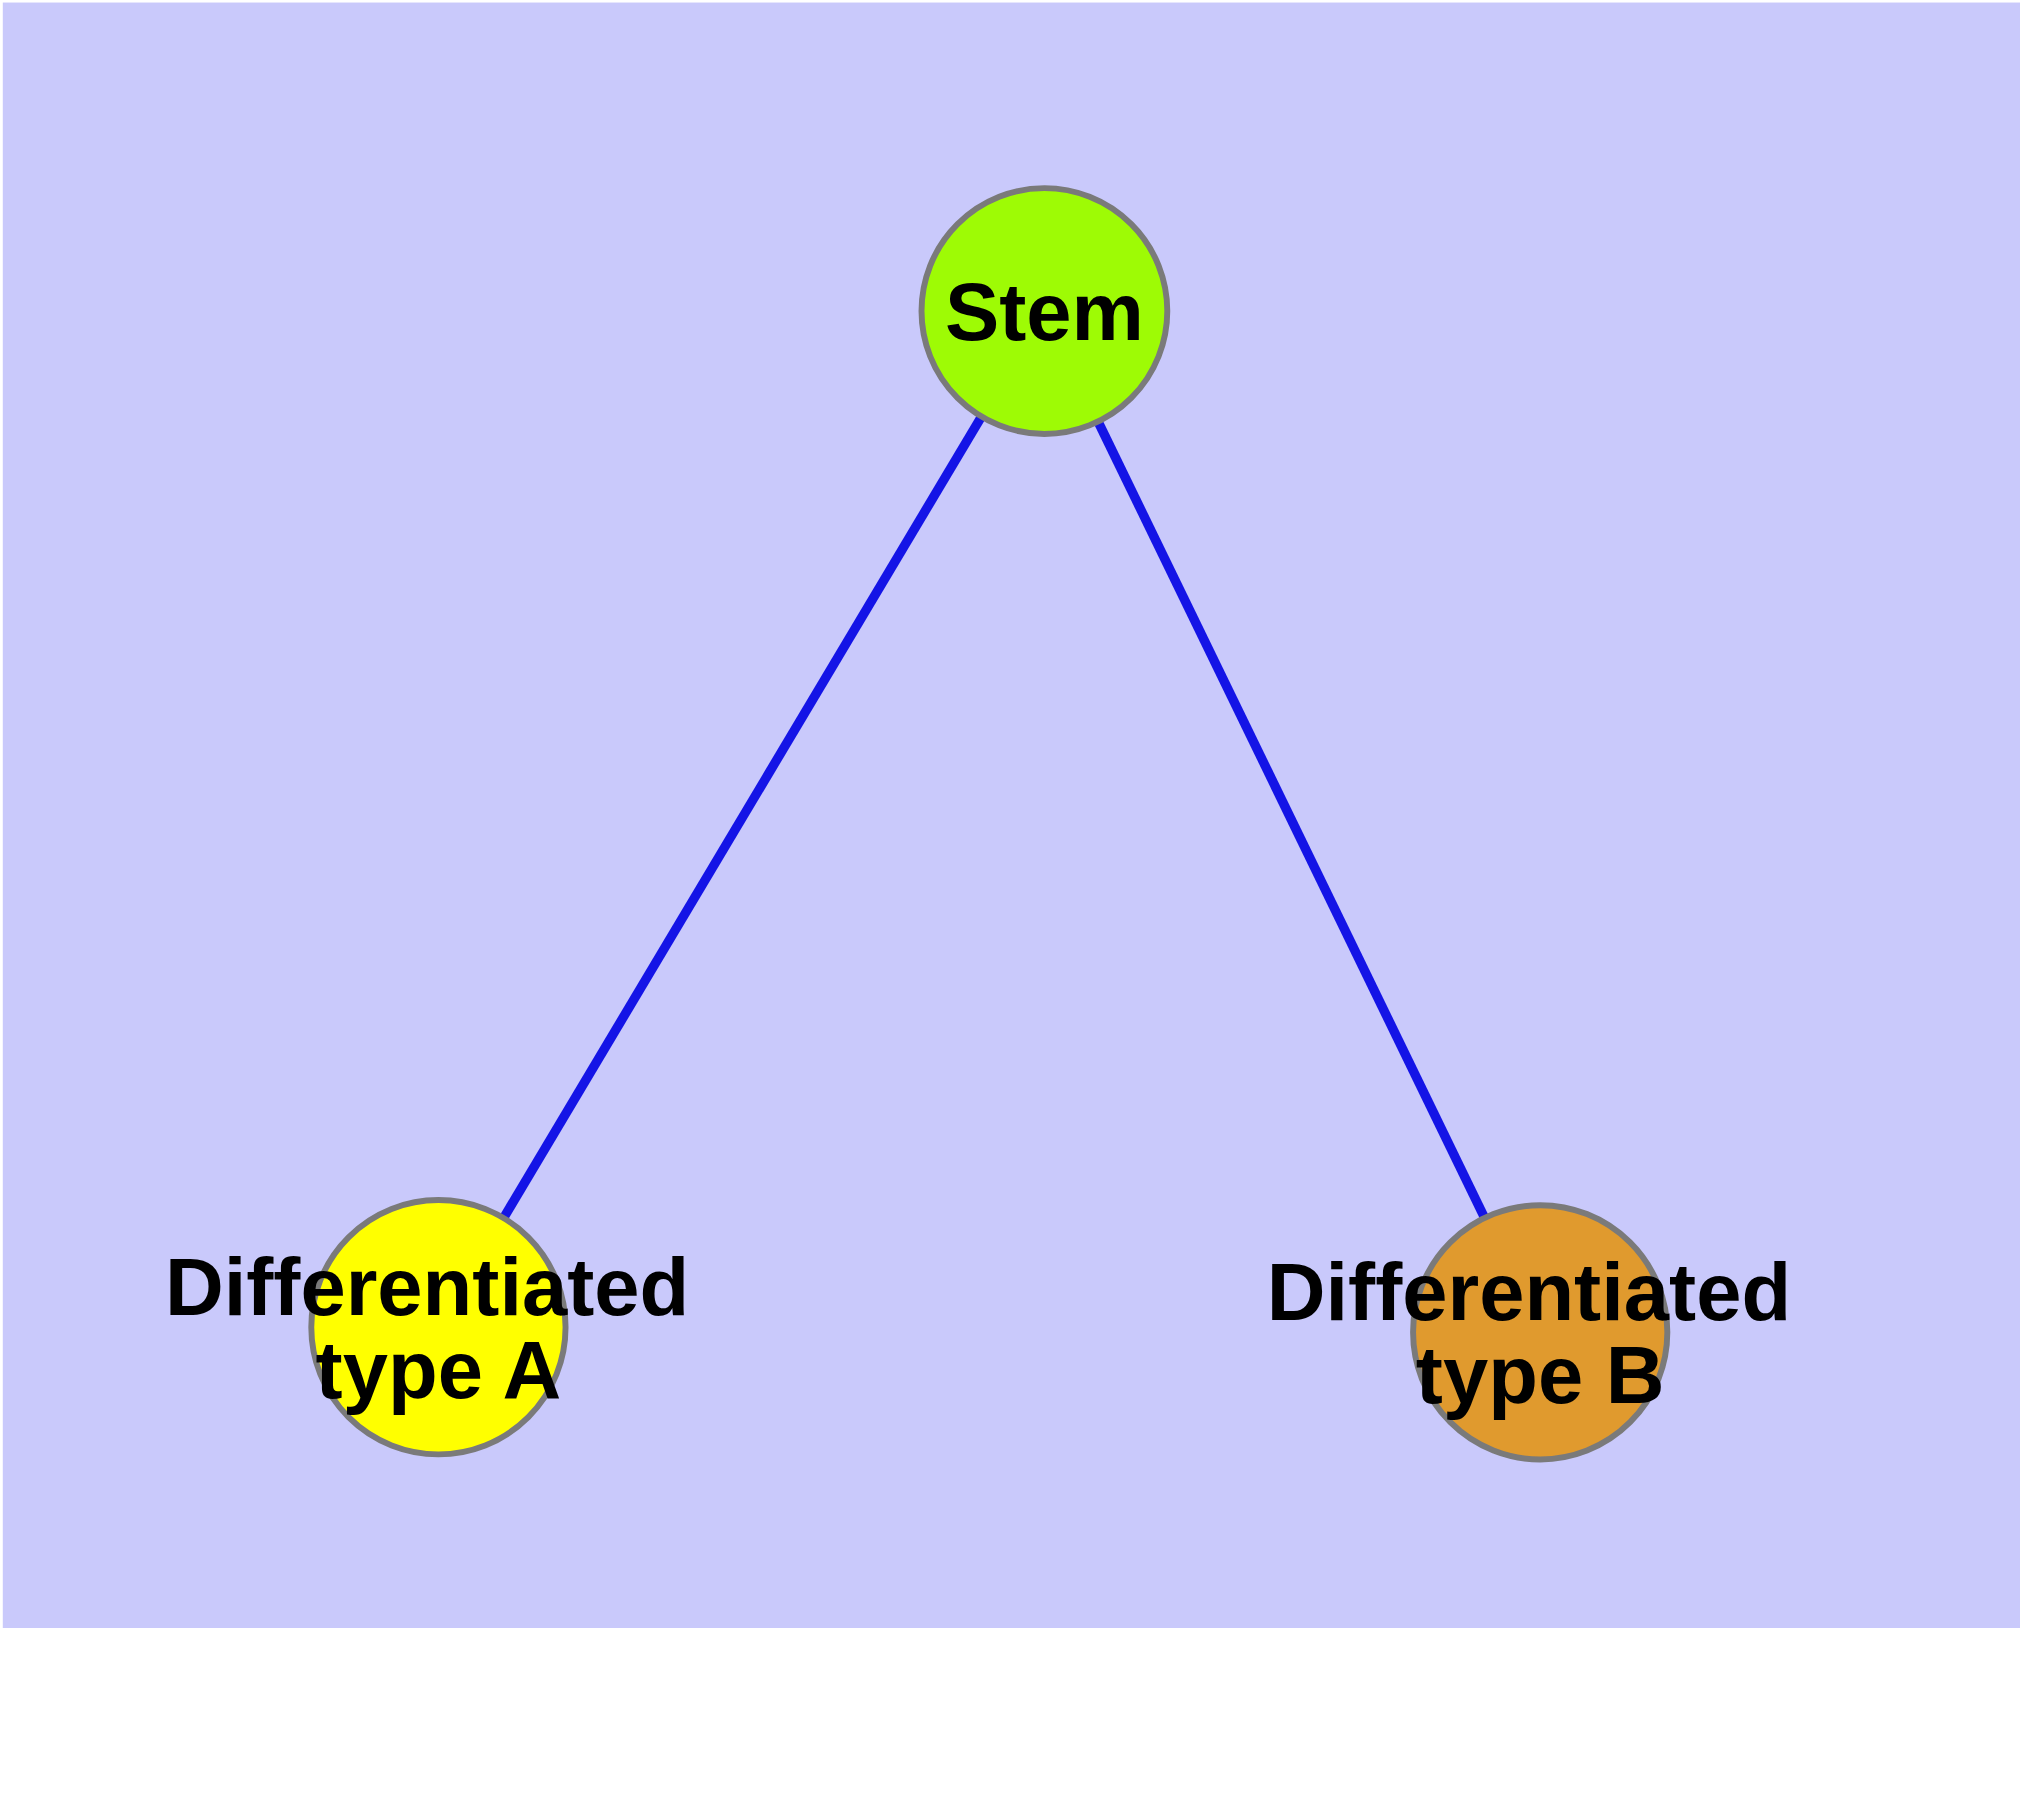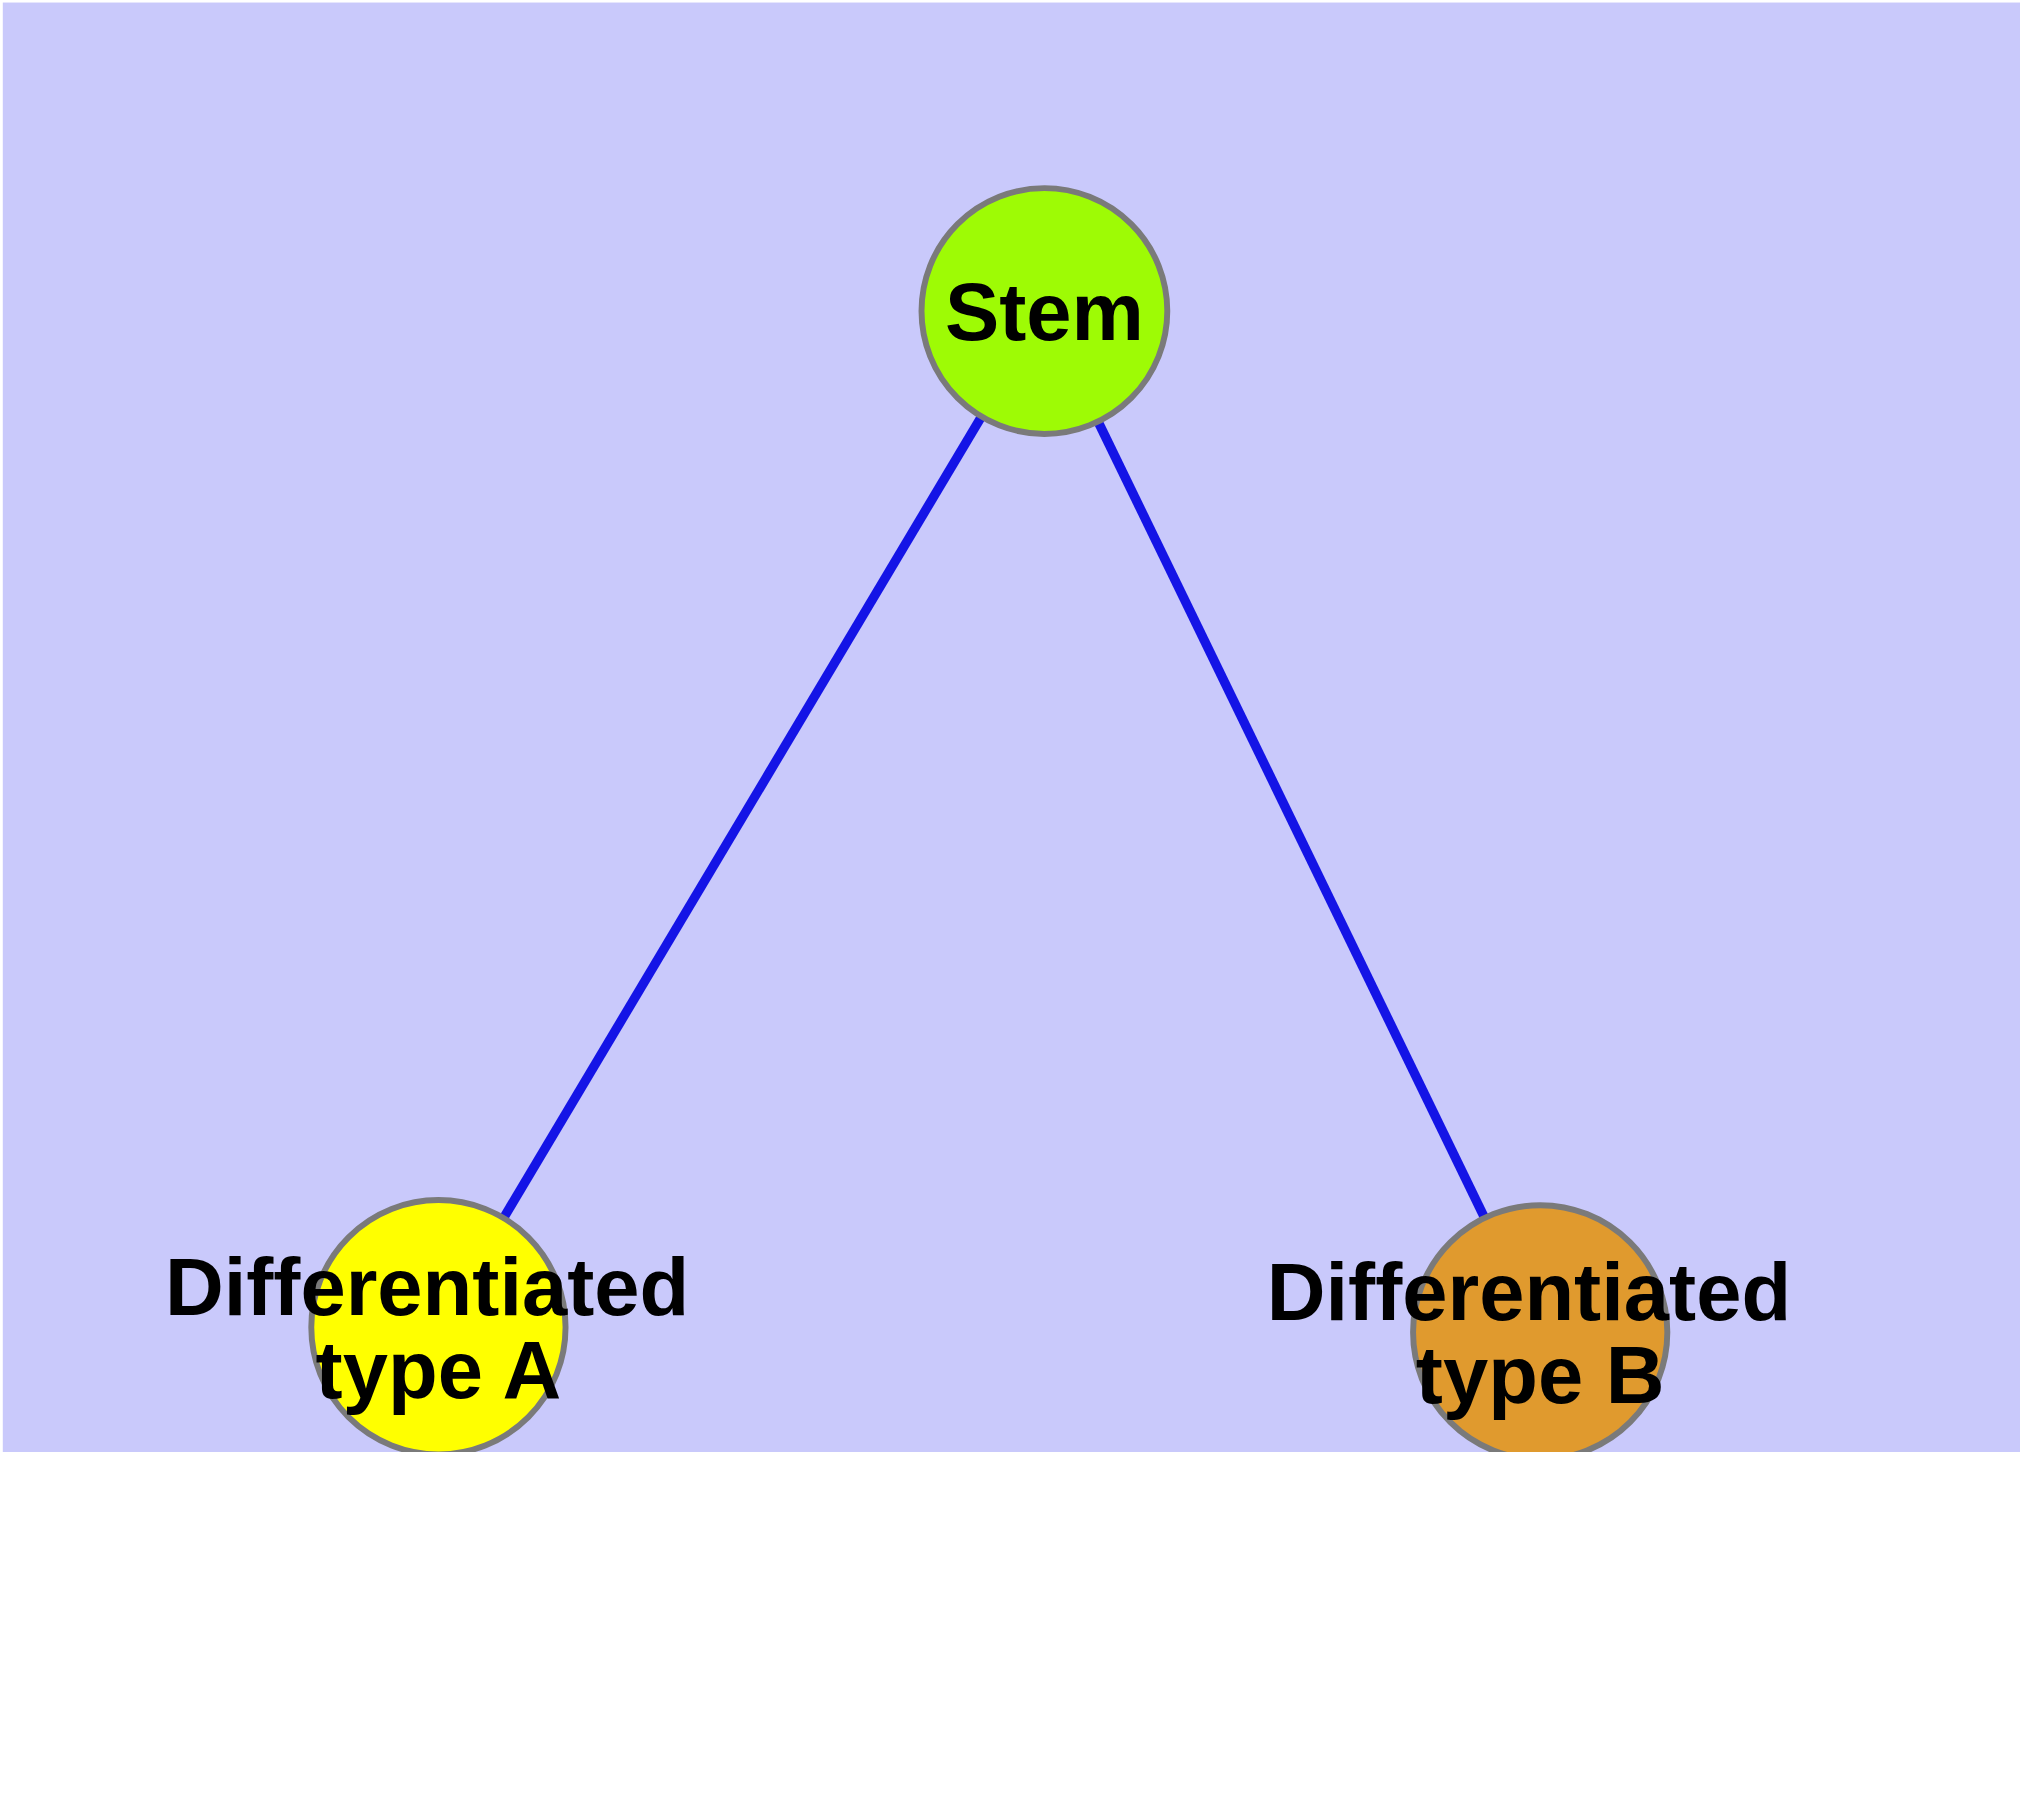--- a/index.html
+++ b/index.html
@@ -3,21 +3,21 @@
 <meta charset="utf-8">
 <style>
   html, body {
     margin: 0;
     padding: 0;
     background: #ffffff;
   }
   #canvas {
     position: relative;
     width: 2021px;
-    height: 1452px;
+    height: 1628px;
     background: #ffffff;
     overflow: hidden;
     font-family: "Liberation Sans", sans-serif;
   }
   #graph-svg {
     position: absolute;
     top: 0;
     left: 0;
     width: 2021px;
     height: 1812px;

